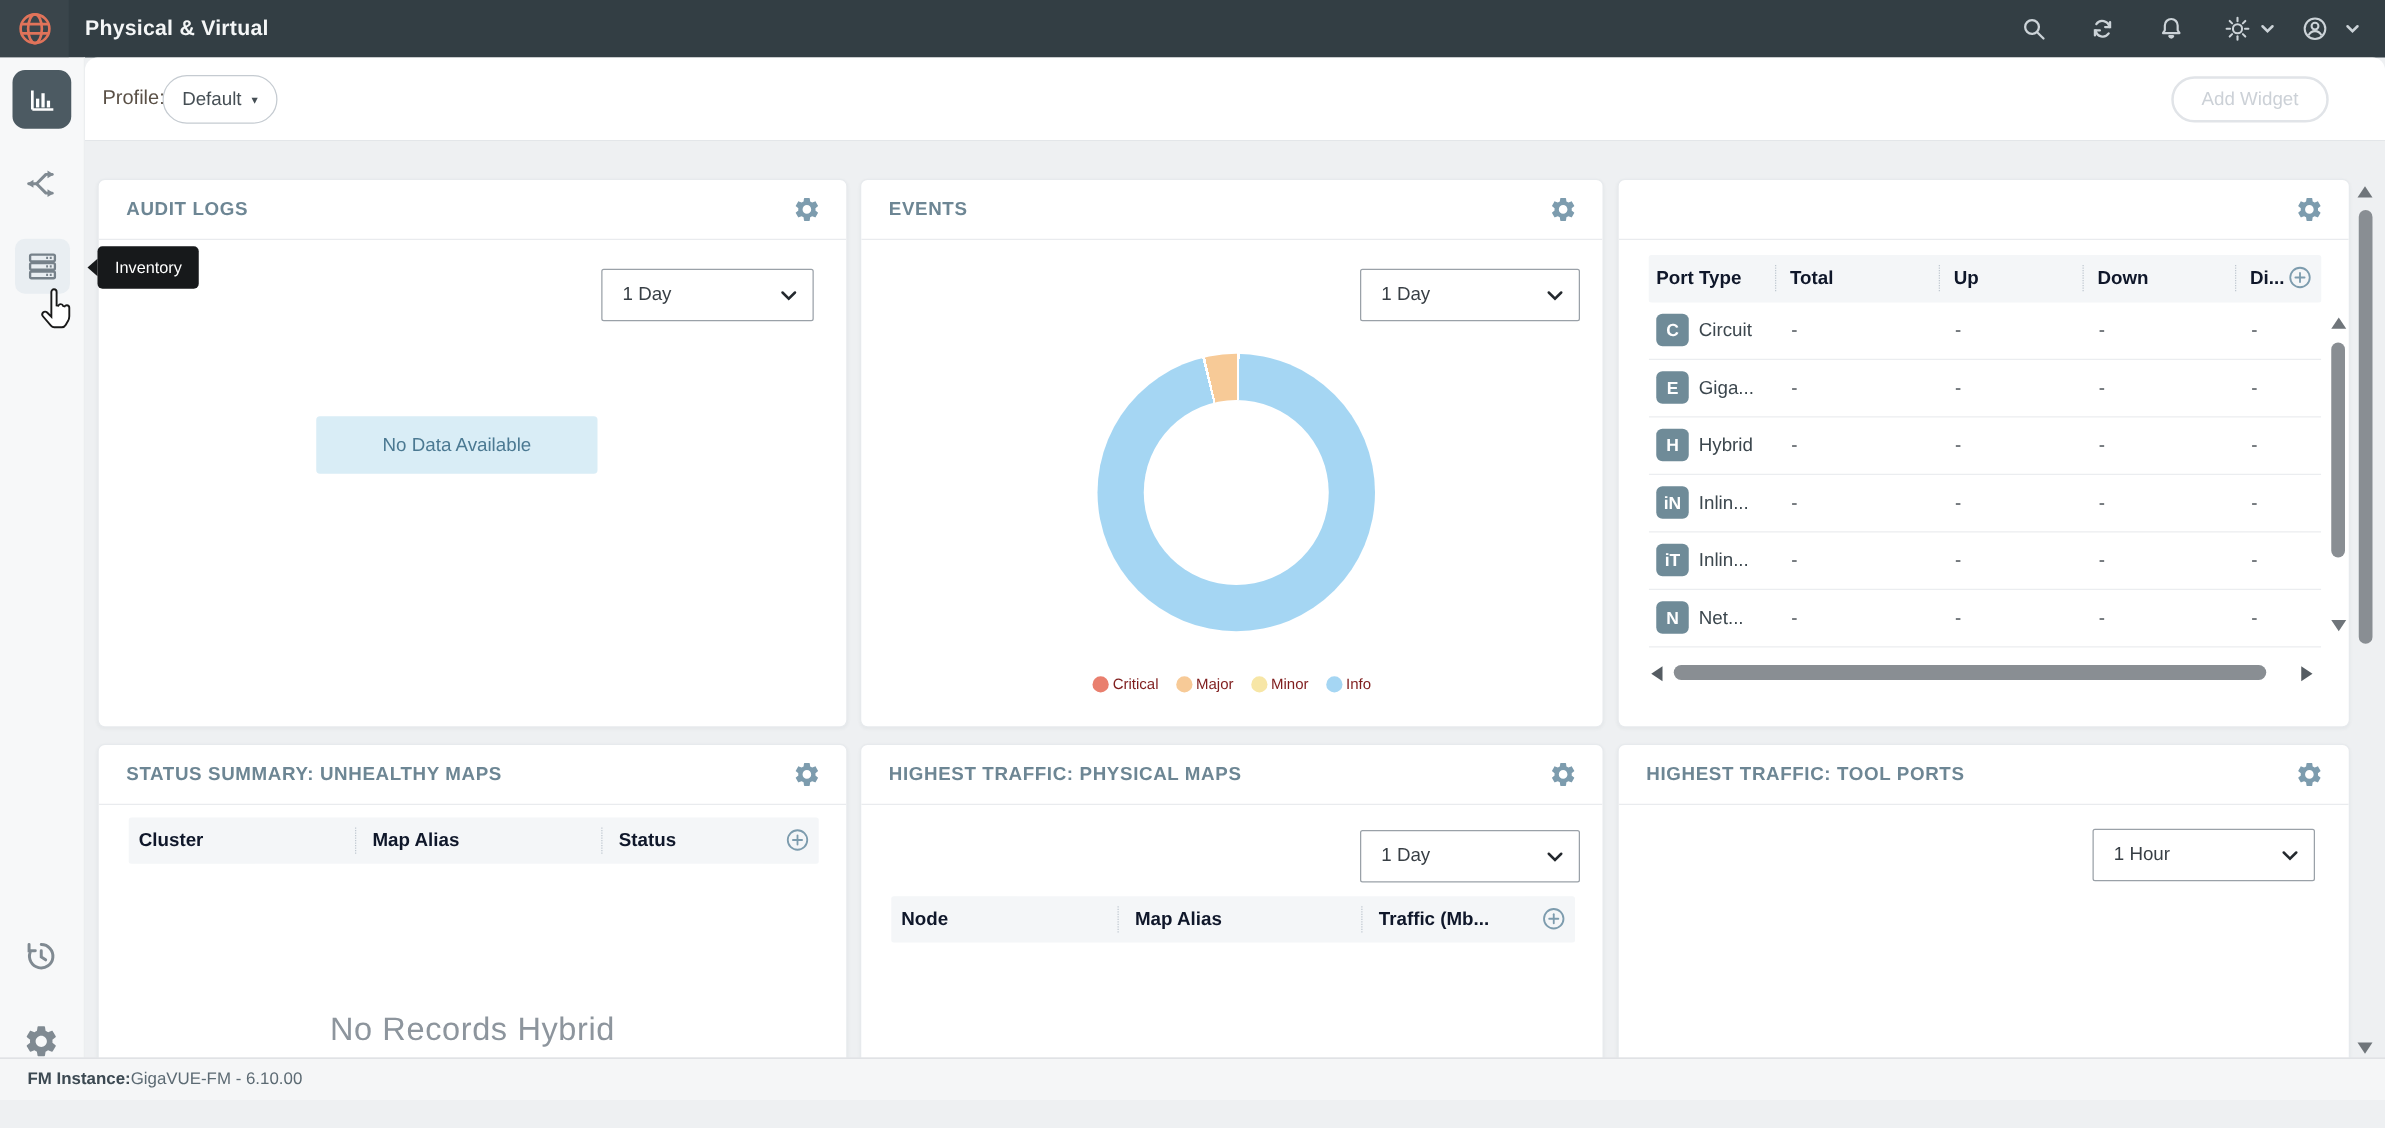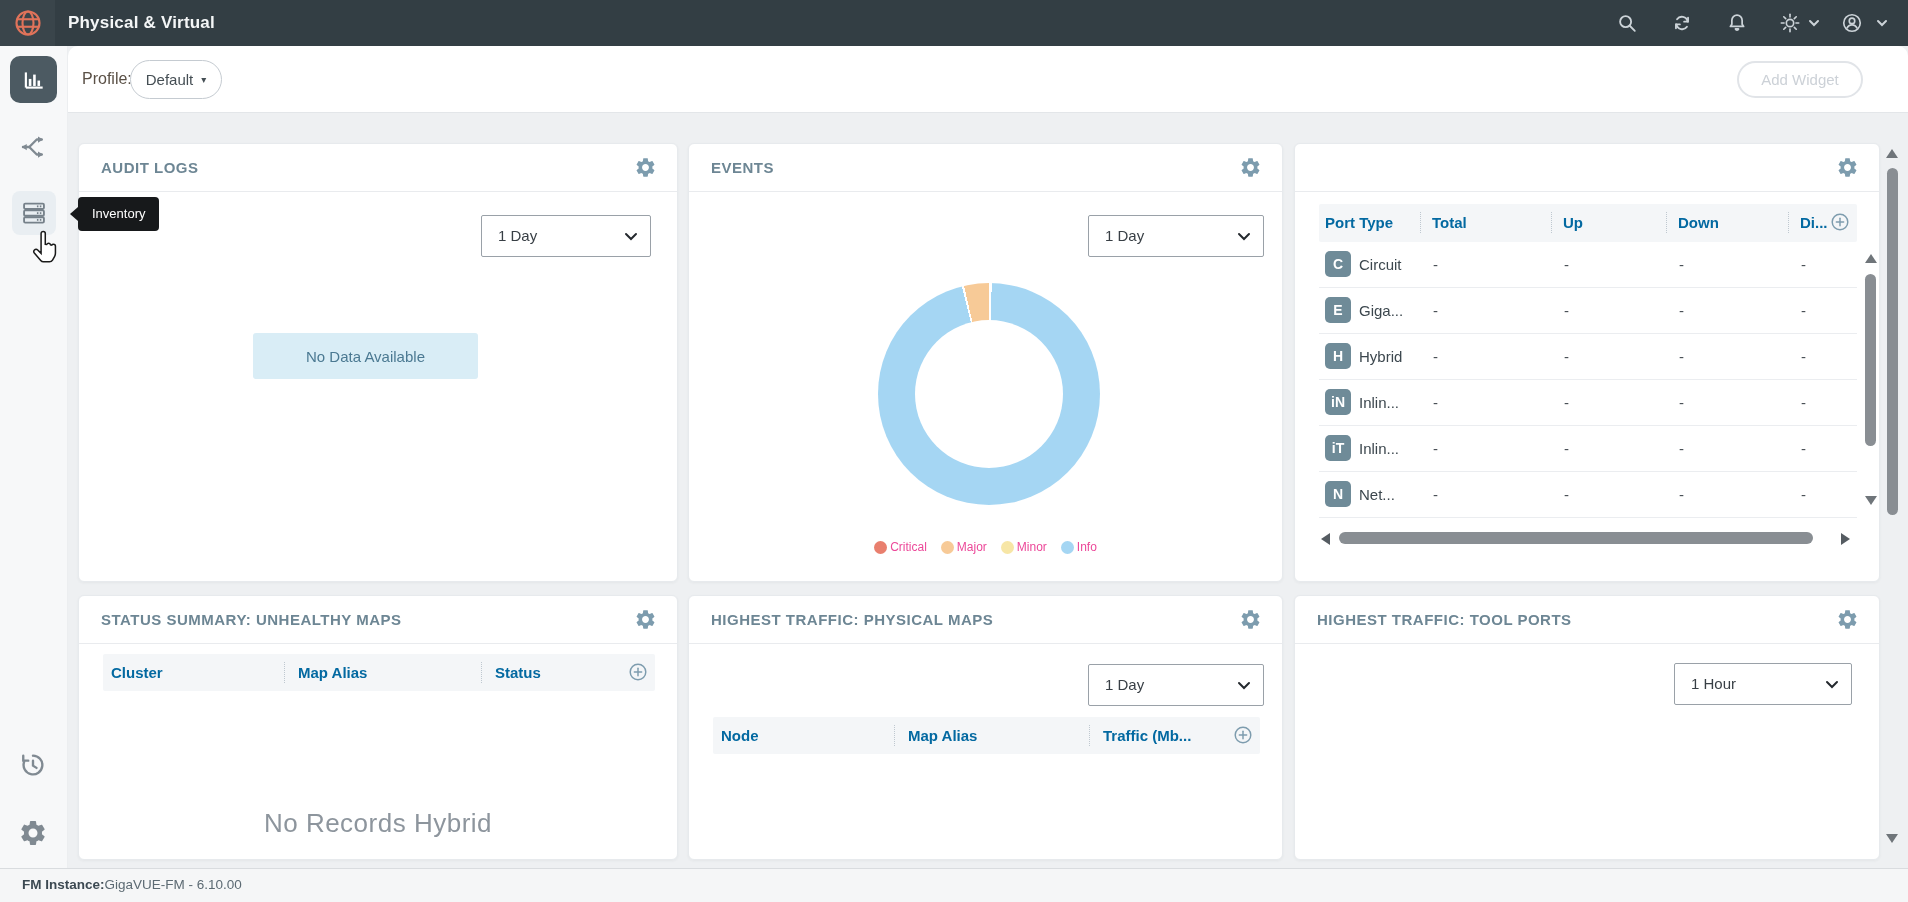--- a/index.html
+++ b/index.html
@@ -40,47 +40,47 @@
 
   .sel{position:absolute;height:42px;border:1px solid #9aa1a8;border-radius:2px;background:#fff;box-sizing:border-box;cursor:pointer;}
   .sel .txt{position:absolute;left:16px;top:0;line-height:40px;font-size:15px;color:#383f45;}
   .sel .chev{position:absolute;right:12px;top:16px;color:#24292e;}
 
   .nodata{position:absolute;left:174px;top:189px;width:225px;height:46px;background:#d9edf6;border-radius:3px;color:#4b7992;font-size:15px;display:flex;align-items:center;justify-content:center;}
   .norec{position:absolute;left:0;top:212px;width:100%;text-align:center;font-size:26px;color:#8d959d;letter-spacing:.5px;}
 
   
   .thead{position:absolute;background:#f4f6f8;border-radius:2px;}
-  .th{position:absolute;top:0;font-size:15px;font-weight:700;color:#0369a1;line-height:37px;white-space:nowrap;}
+  .th{position:absolute;top:0;font-size:15px;font-weight:700;color:#0f172a;line-height:37px;white-space:nowrap;}
   .sep{position:absolute;top:8px;height:21px;border-left:1px dotted #bfc8d0;}
   .pluscirc{position:absolute;top:7px;width:22px;height:22px;color:#7d9cae;cursor:pointer;}
 
   .rows{position:absolute;overflow:hidden;}
   .trow{position:relative;height:45px;border-bottom:1px solid #ebedf0;}
   .badge{position:absolute;left:6px;top:9px;width:26px;height:26px;border-radius:5px;background:#6f8b98;color:#fff;font-size:14px;font-weight:700;display:flex;align-items:center;justify-content:center;}
   .rlabel{position:absolute;left:40px;top:0;line-height:45px;font-size:15px;color:#3c474e;white-space:nowrap;}
   .rval{position:absolute;top:0;line-height:45px;font-size:15px;color:#4a5157;}
 
   
   .donut{position:absolute;left:189px;top:139px;width:222px;height:222px;border-radius:50%;}
   .donut:after{content:"";position:absolute;left:37px;top:37px;width:148px;height:148px;border-radius:50%;background:#fff;}
   .legend{position:absolute;left:0;top:396px;width:100%;display:flex;justify-content:center;gap:14px;}
-  .litem{display:flex;align-items:center;gap:3px;font-size:12px;color:#ec4899;}
+  .litem{display:flex;align-items:center;gap:3px;font-size:12px;color:#7f1d1d;}
   .ldot{width:13px;height:13px;border-radius:50%;}
 
   
   .tri-up{width:0;height:0;border-left:6px solid transparent;border-right:6px solid transparent;border-bottom:9px solid #6f757a;}
   .tri-down{width:0;height:0;border-left:6px solid transparent;border-right:6px solid transparent;border-top:9px solid #6f757a;}
   .tri-left{width:0;height:0;border-top:6px solid transparent;border-bottom:6px solid transparent;border-right:9px solid #555c62;}
   .tri-right{width:0;height:0;border-top:6px solid transparent;border-bottom:6px solid transparent;border-left:9px solid #555c62;}
   .thumb-v{position:absolute;width:11px;border-radius:6px;background:#898e93;}
   .thumb-h{position:absolute;height:12px;border-radius:6px;background:#898e93;}
 
   
-  .footer{position:absolute;left:0;top:868px;width:1908px;height:34px;background:#f5f6f7;border-top:1px solid #d9dcdf;box-sizing:border-box;font-size:13.5px;}
+  .footer{position:absolute;left:0;top:846px;width:1908px;height:34px;background:#f5f6f7;border-top:1px solid #d9dcdf;box-sizing:border-box;font-size:13.5px;}
   .footer .lbl{font-weight:700;color:#3c4952;}
   .fm{position:absolute;left:22px;top:0;line-height:32px;}
   .fm .val{color:#5c6a73;}
   .upd{position:absolute;right:13px;top:0;line-height:32px;}
   .upd .val{color:#b06a4e;}
 </style>
 </head>
 <body>
 
 <div class="page">

